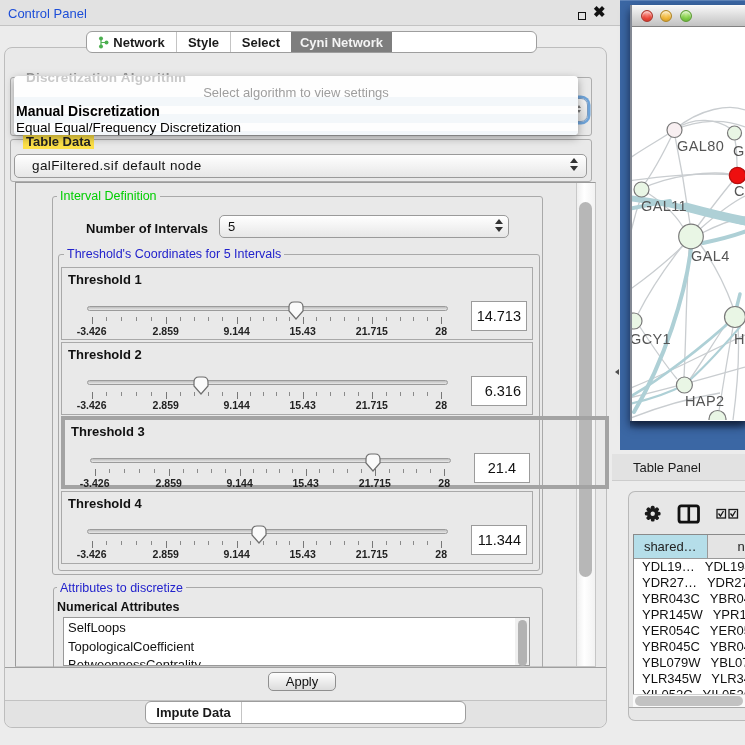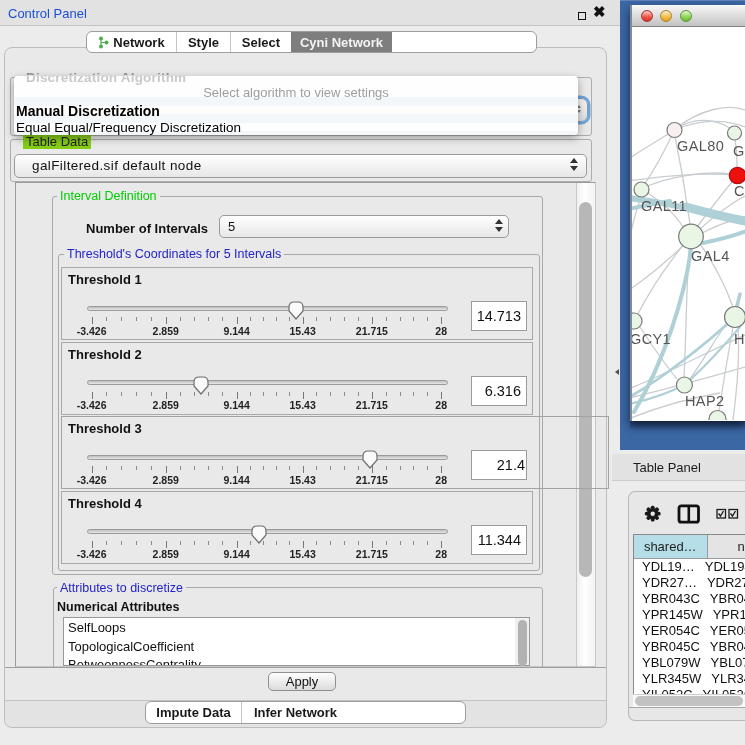--- a/index.html
+++ b/index.html
@@ -36,21 +36,21 @@
     <div style="padding:0 3px;font-size:13.5px;font-weight:bold;color:#8f8f8f;letter-spacing:0.2px;">Discretization Algorithm</div>
   </div>
 
 <div class="abs" style="left:20px;top:98px;width:568px;height:24px;border-radius:7px;box-shadow:0 0 0 2.5px #6ea3d8;background:linear-gradient(#f5f5f5,#dedede);border:1px solid #7a9cc2;"></div>
 <div class="abs" style="left:577px;top:105px;">
   <div style="width:0;height:0;border-left:2.5px solid transparent;border-right:2.5px solid transparent;border-bottom:3.5px solid #777;margin-bottom:1.5px;"></div>
   <div style="width:0;height:0;border-left:2.5px solid transparent;border-right:2.5px solid transparent;border-top:3.5px solid #777;"></div>
 </div>
 
 <div class="abs" style="left:10px;top:139px;width:582px;height:43px;border:1px solid #adadad;border-radius:3px;"></div>
-<div class="abs" style="left:23px;top:134px;background:#84cc16;padding:0 3px;font-size:13px;color:#222;">Table Data</div>
+<div class="abs" style="left:23px;top:134px;background:#fde047;padding:0 3px;font-size:13px;color:#222;font-weight:bold;">Table Data</div>
 <div class="abs" style="left:14px;top:154px;width:573px;height:24px;background:linear-gradient(#ffffff,#e7e7e7);border:1px solid #9a9a9a;border-radius:5px;"></div>
 <div class="abs" style="left:32px;top:158px;font-size:13.5px;letter-spacing:0.4px;color:#111;">galFiltered.sif default node</div>
 <div class="abs" style="left:570px;top:158px;">
   <div style="width:0;height:0;border-left:4px solid transparent;border-right:4px solid transparent;border-bottom:5.5px solid #333;margin-bottom:2.5px;"></div>
   <div style="width:0;height:0;border-left:4px solid transparent;border-right:4px solid transparent;border-top:5.5px solid #333;"></div>
 </div>
 
 <div class="abs" style="left:15px;top:182px;width:581px;height:485px;background:#e9e9e9;border:1px solid #9b9b9b;border-right-color:#c6c6c6;border-bottom-color:#c6c6c6;"></div>
 
 <div class="abs" style="left:576px;top:183px;width:19px;height:483px;background:linear-gradient(90deg,#efefef,#ffffff 40%,#f2f2f2);border-left:1px solid #c9c9c9;"></div>
@@ -144,21 +144,21 @@
       <div style="position:absolute;left:78.7px;top:56.5px;width:50px;text-align:center;font-size:10.5px;font-weight:bold;color:#222;">2.859</div>
       <div style="position:absolute;left:149.6px;top:56.5px;width:50px;text-align:center;font-size:10.5px;font-weight:bold;color:#222;">9.144</div>
       <div style="position:absolute;left:215.6px;top:56.5px;width:50px;text-align:center;font-size:10.5px;font-weight:bold;color:#222;">15.43</div>
       <div style="position:absolute;left:284.9px;top:56.5px;width:50px;text-align:center;font-size:10.5px;font-weight:bold;color:#222;">21.715</div>
       <div style="position:absolute;left:354.2px;top:56.5px;width:50px;text-align:center;font-size:10.5px;font-weight:bold;color:#222;">28</div>
       <svg style="position:absolute;left:131px;top:33px;" width="16" height="19" viewBox="0 0 16 19">
         <path d="M1,10 L1,6 Q1,1 6,1 L10,1 Q15,1 15,6 L15,10 L8,18 Z" fill="#fafafa" stroke="#6e6e6e" stroke-width="1.2"></path>
       </svg>
       <div style="position:absolute;left:409px;top:33px;width:56px;height:30px;background:#fff;border:1px solid #9b9b9b;font-size:14.5px;color:#111;display:flex;align-items:center;justify-content:flex-end;padding-right:5px;">6.316</div>
     </div>
-    <div class="abs" style="left:61px;top:416.2px;width:548px;height:73px;border:1px solid #a3a3a3;">
+    <div class="abs" style="left:61px;top:416.2px;width:548px;height:73px;border:4px solid #a3a3a3;">
       <div style="position:absolute;left:6px;top:4px;font-size:13px;font-weight:bold;color:#111;">Threshold 3</div>
       <div style="position:absolute;left:25px;top:37.5px;width:361px;height:5px;background:linear-gradient(#bdbdbd,#e8e8e8);border:1px solid #9b9b9b;border-radius:2.5px;"></div>
       <div style="position:absolute;left:29.6px;top:49px;width:1px;height:7px;background:#777;"></div>
       <div style="position:absolute;left:44.42px;top:49px;width:1px;height:4px;background:#8a8a8a;"></div>
       <div style="position:absolute;left:59.239999999999995px;top:49px;width:1px;height:4px;background:#8a8a8a;"></div>
       <div style="position:absolute;left:74.06px;top:49px;width:1px;height:4px;background:#8a8a8a;"></div>
       <div style="position:absolute;left:88.88px;top:49px;width:1px;height:4px;background:#8a8a8a;"></div>
       <div style="position:absolute;left:103.7px;top:49px;width:1px;height:7px;background:#777;"></div>
       <div style="position:absolute;left:117.88px;top:49px;width:1px;height:4px;background:#8a8a8a;"></div>
       <div style="position:absolute;left:132.06px;top:49px;width:1px;height:4px;background:#8a8a8a;"></div>
@@ -182,21 +182,21 @@
       <div style="position:absolute;left:379.2px;top:49px;width:1px;height:7px;background:#777;"></div>
       <div style="position:absolute;left:4.600000000000001px;top:56.5px;width:50px;text-align:center;font-size:10.5px;font-weight:bold;color:#222;">-3.426</div>
       <div style="position:absolute;left:78.7px;top:56.5px;width:50px;text-align:center;font-size:10.5px;font-weight:bold;color:#222;">2.859</div>
       <div style="position:absolute;left:149.6px;top:56.5px;width:50px;text-align:center;font-size:10.5px;font-weight:bold;color:#222;">9.144</div>
       <div style="position:absolute;left:215.6px;top:56.5px;width:50px;text-align:center;font-size:10.5px;font-weight:bold;color:#222;">15.43</div>
       <div style="position:absolute;left:284.9px;top:56.5px;width:50px;text-align:center;font-size:10.5px;font-weight:bold;color:#222;">21.715</div>
       <div style="position:absolute;left:354.2px;top:56.5px;width:50px;text-align:center;font-size:10.5px;font-weight:bold;color:#222;">28</div>
       <svg style="position:absolute;left:300px;top:33px;" width="16" height="19" viewBox="0 0 16 19">
         <path d="M1,10 L1,6 Q1,1 6,1 L10,1 Q15,1 15,6 L15,10 L8,18 Z" fill="#fafafa" stroke="#6e6e6e" stroke-width="1.2"></path>
       </svg>
-      <div style="position:absolute;left:409px;top:33px;width:56px;height:30px;background:#fff;border:1px solid #9b9b9b;font-size:14.5px;color:#111;display:flex;align-items:center;justify-content:flex-end;padding-right:1px;">21.4</div>
+      <div style="position:absolute;left:409px;top:33px;width:56px;height:30px;background:#fff;border:1px solid #9b9b9b;font-size:14.5px;color:#111;display:flex;align-items:center;justify-content:flex-end;padding-right:13px;">21.4</div>
     </div>
     <div class="abs" style="left:61px;top:490.79999999999995px;width:472px;height:73px;border:1px solid #a9a9a9;">
       <div style="position:absolute;left:6px;top:4px;font-size:13px;font-weight:bold;color:#111;">Threshold 4</div>
       <div style="position:absolute;left:25px;top:37.5px;width:361px;height:5px;background:linear-gradient(#bdbdbd,#e8e8e8);border:1px solid #9b9b9b;border-radius:2.5px;"></div>
       <div style="position:absolute;left:29.6px;top:49px;width:1px;height:7px;background:#777;"></div>
       <div style="position:absolute;left:44.42px;top:49px;width:1px;height:4px;background:#8a8a8a;"></div>
       <div style="position:absolute;left:59.239999999999995px;top:49px;width:1px;height:4px;background:#8a8a8a;"></div>
       <div style="position:absolute;left:74.06px;top:49px;width:1px;height:4px;background:#8a8a8a;"></div>
       <div style="position:absolute;left:88.88px;top:49px;width:1px;height:4px;background:#8a8a8a;"></div>
       <div style="position:absolute;left:103.7px;top:49px;width:1px;height:7px;background:#777;"></div>
@@ -241,21 +241,20 @@
 </div>
 <div class="abs" style="left:515px;top:618px;width:14px;height:47px;background:#f0f0f0;"></div>
 <div class="abs" style="left:518px;top:620px;width:9px;height:46px;background:#b2b2b2;border-radius:5px;"></div>
 
 <div class="abs" style="left:5px;top:667px;width:601px;height:33px;background:#e9e9e9;border-top:1px solid #9f9f9f;"></div>
 <div class="abs" style="left:268px;top:672px;width:68px;height:19px;background:linear-gradient(#fefefe,#dcdcdc);border:1px solid #8f8f8f;border-radius:5px;font-size:13px;color:#111;display:flex;align-items:center;justify-content:center;">Apply</div>
 
 <div class="abs" style="left:5px;top:700px;width:601px;height:27px;background:#e3e3e3;border-top:1px solid #c2c2c2;border-radius:0 0 8px 8px;"></div>
 <div class="abs" style="left:145px;top:701px;width:321px;height:23px;background:#fff;border:1px solid #9d9d9d;border-radius:6px;display:flex;overflow:hidden;font-size:13px;font-weight:600;color:#1a1a1a;">
   <div style="width:96px;display:flex;align-items:center;justify-content:center;border-right:1px solid #c4c4c4;">Impute Data</div>
-  <div style="width:107px;display:flex;align-items:center;justify-content:center;">Infer Network</div>
 </div>
 
 <div class="abs" style="left:620px;top:0;width:125px;height:450px;background:#3b67a4;border-top:1px solid #5f84b8;"></div>
 
 <div class="abs" style="left:630px;top:5px;width:115px;height:416px;background:#fff;border-left:2px solid rgba(30,40,60,0.55);box-shadow:0 5px 9px rgba(8,18,40,0.72);"></div>
 <div class="abs" style="left:632px;top:5px;width:113px;height:22px;background:linear-gradient(#f6f6f6,#c2c2c2);border-bottom:1px solid #828282;border-top:1px solid #fafafa;"></div>
 <div class="abs" style="left:641px;top:10px;width:12px;height:12px;border-radius:50%;background:radial-gradient(circle at 50% 30%, #f88f85, #ea4336 55%, #c03328);border:0.5px solid #a8342b;box-shadow:inset 0 2px 2px rgba(255,255,255,0.65);"></div>
 <div class="abs" style="left:660px;top:10px;width:12px;height:12px;border-radius:50%;background:radial-gradient(circle at 50% 30%, #fbd98a, #eeb434 55%, #c3912a);border:0.5px solid #ad8426;box-shadow:inset 0 2px 2px rgba(255,255,255,0.65);"></div>
 <div class="abs" style="left:680px;top:10px;width:12px;height:12px;border-radius:50%;background:radial-gradient(circle at 50% 30%, #c0eb8e, #7ecb45 55%, #5ea637);border:0.5px solid #5c9a33;box-shadow:inset 0 2px 2px rgba(255,255,255,0.65);"></div>
 

